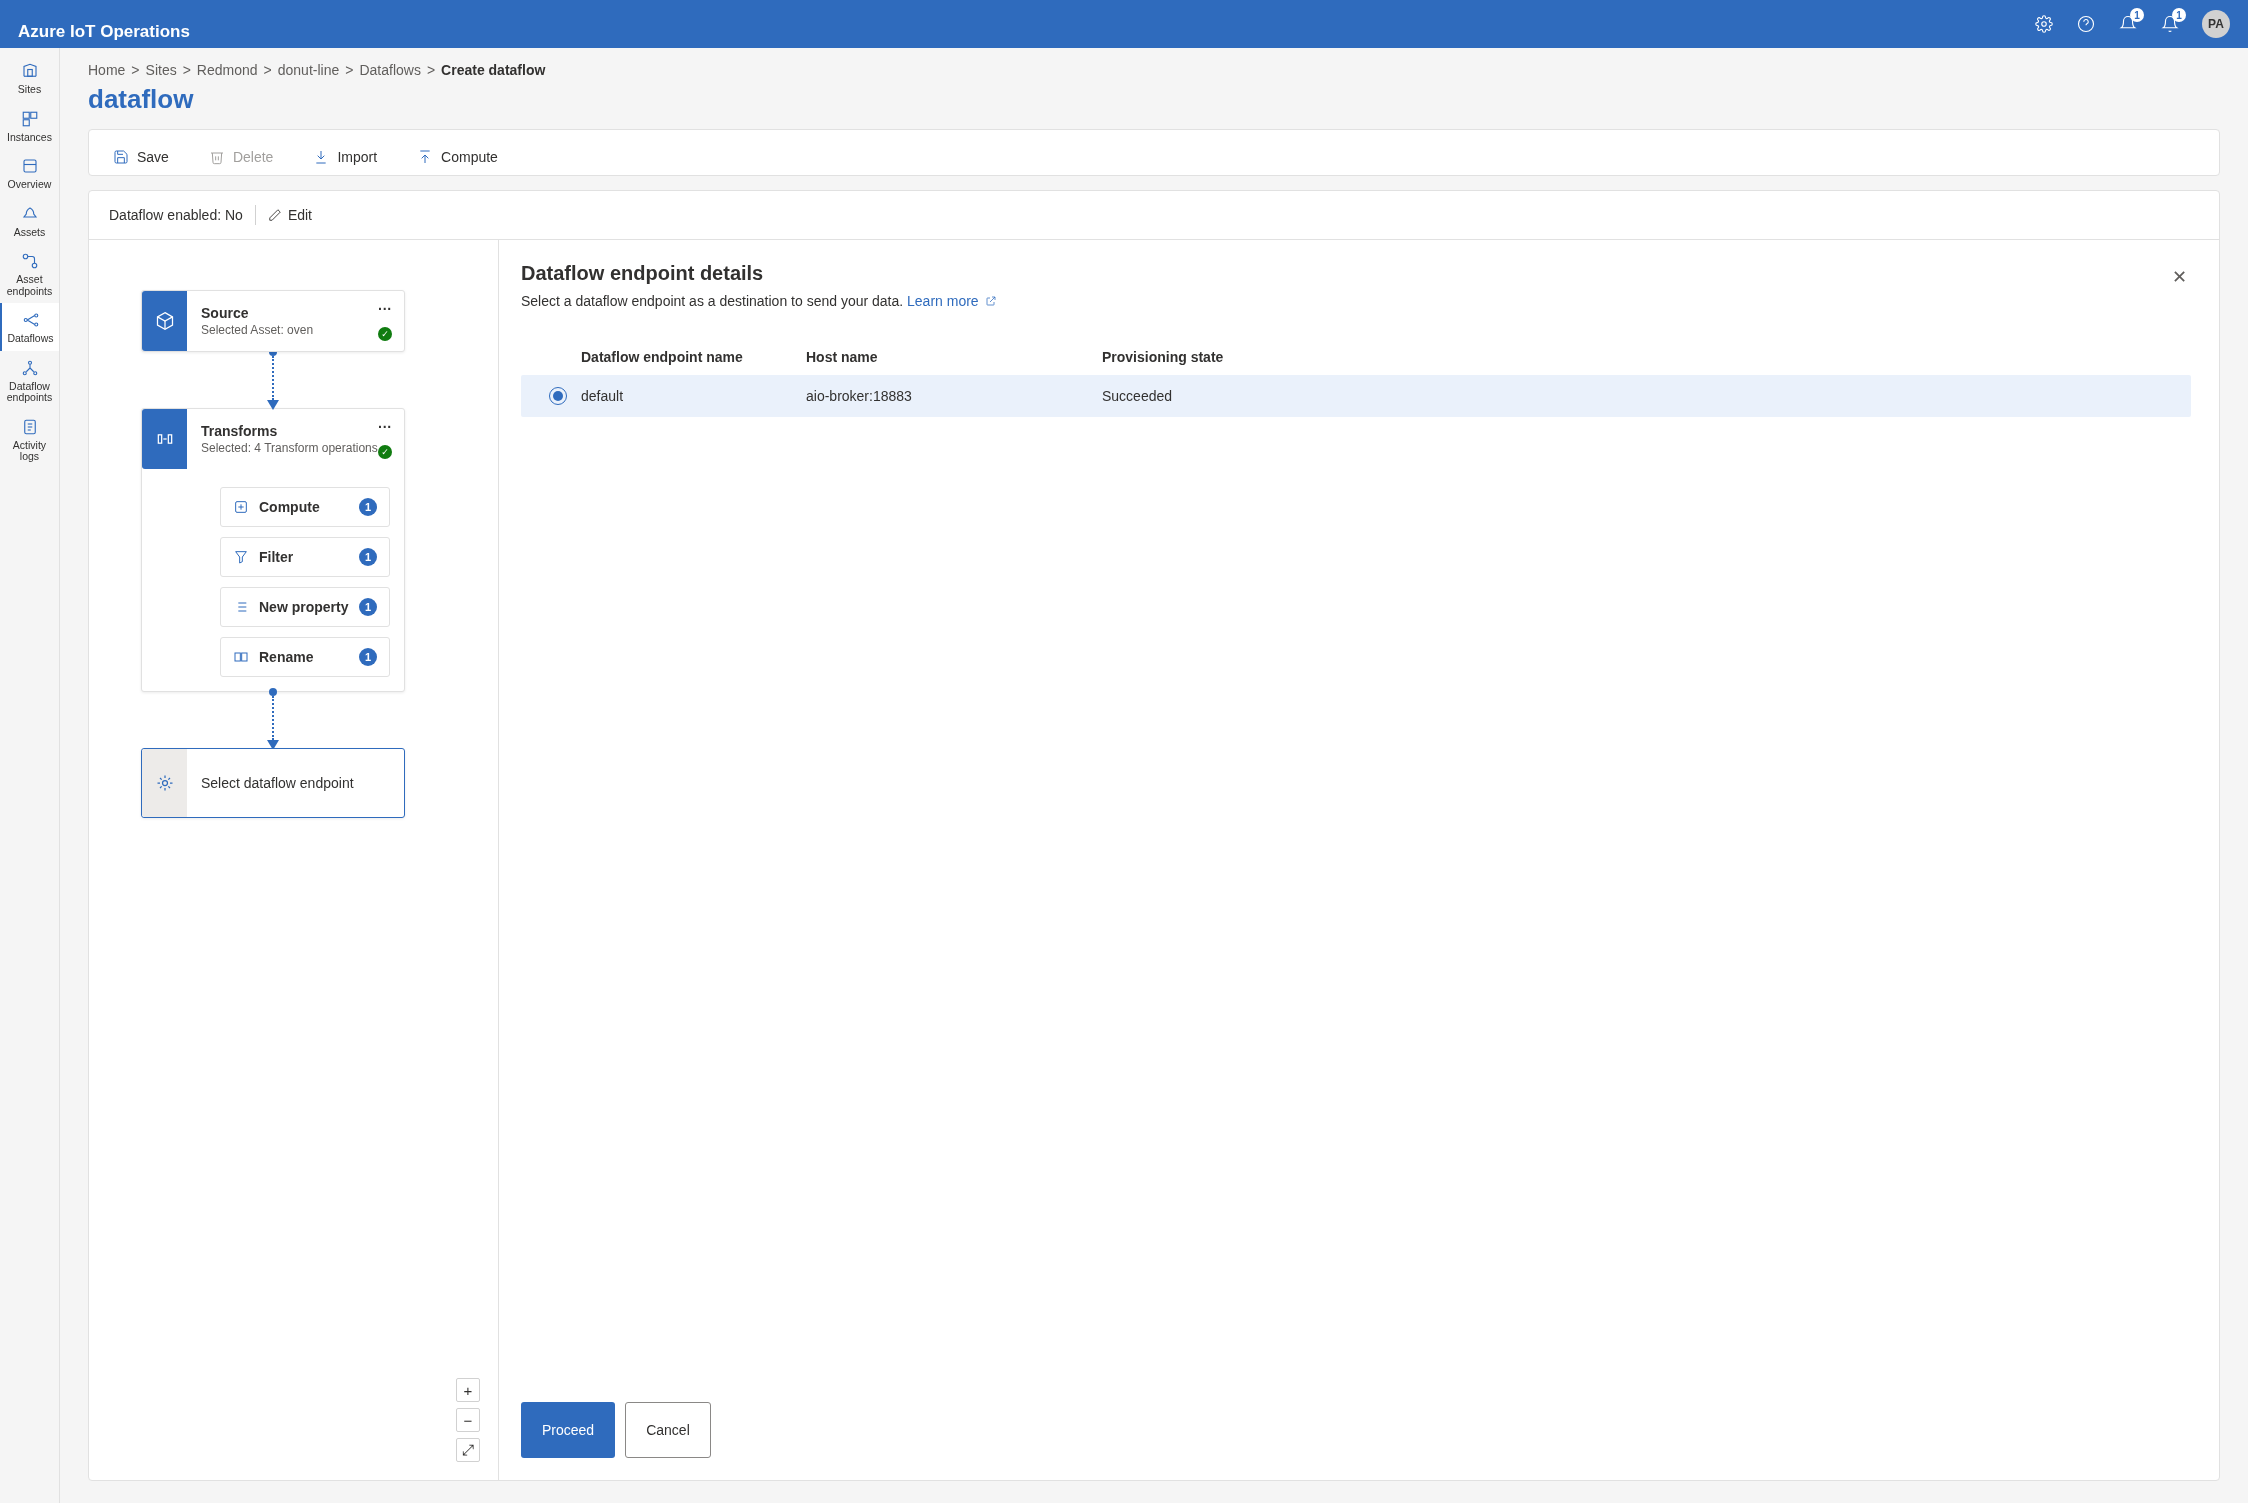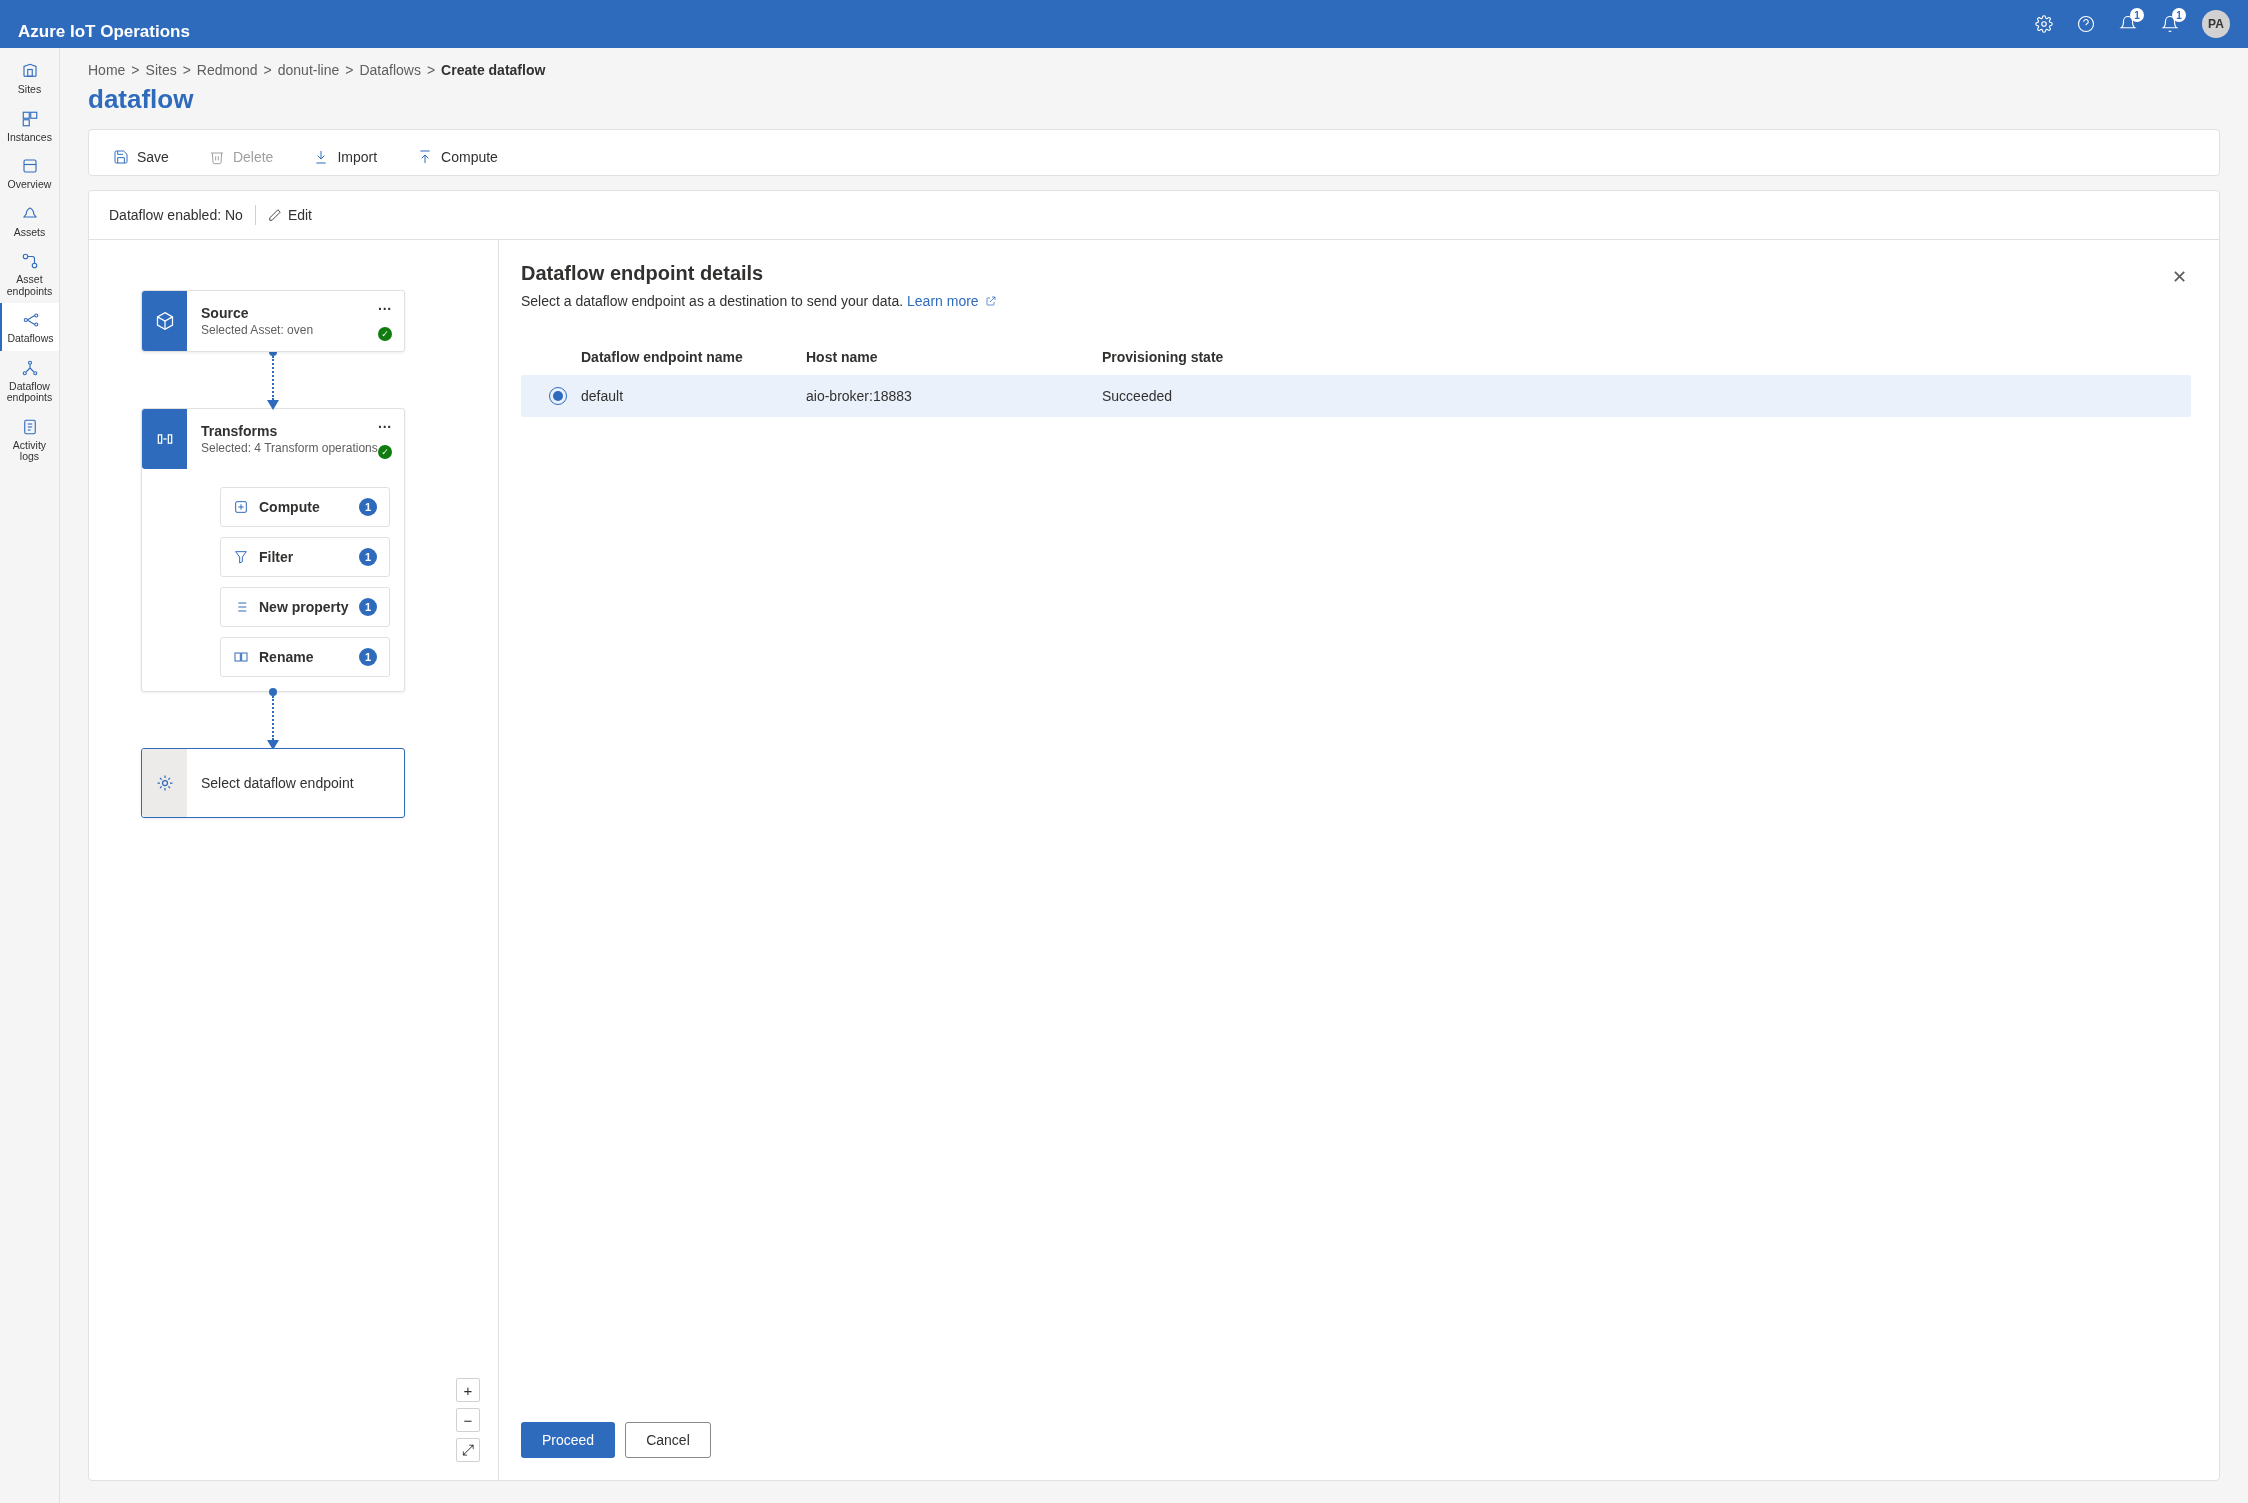--- a/index.html
+++ b/index.html
@@ -108,21 +108,21 @@
   .trow { display: flex; padding: 12px 14px; background: #eaf1fb; border-radius: 2px; align-items: center; }
   .tc-radio { width: 46px; display: flex; justify-content: center; }
   .radio { width: 18px; height: 18px; border: 1.5px solid #2f6bbd; border-radius: 50%; display: flex; align-items: center; justify-content: center; cursor: pointer; }
   .radio.checked::after { content: ""; width: 10px; height: 10px; background: #2f6bbd; border-radius: 50%; }
   .tc-name { width: 225px; }
   .tc-host { width: 296px; }
   .tc-state { flex: 1; }
   
   
   .panel-footer { margin-top: auto; display: flex; gap: 10px; padding-top: 20px; }
-  .btn { padding: 9px 20px; border-radius: 3px; font-size: 14px; cursor: pointer; border: 1px solid transparent; }
+  .btn { padding: 19px 20px; border-radius: 3px; font-size: 14px; cursor: pointer; border: 1px solid transparent; }
   .btn.primary { background: #2f6bbd; color: #fff; }
   .btn.secondary { background: #fff; color: #323130; border: 1px solid #8a8886; }
 </style>
 </head>
 <body>
 
 <div class="header">
   <div class="header-title">Azure IoT Operations</div>
   <div class="header-actions">
     <div class="header-icon">

